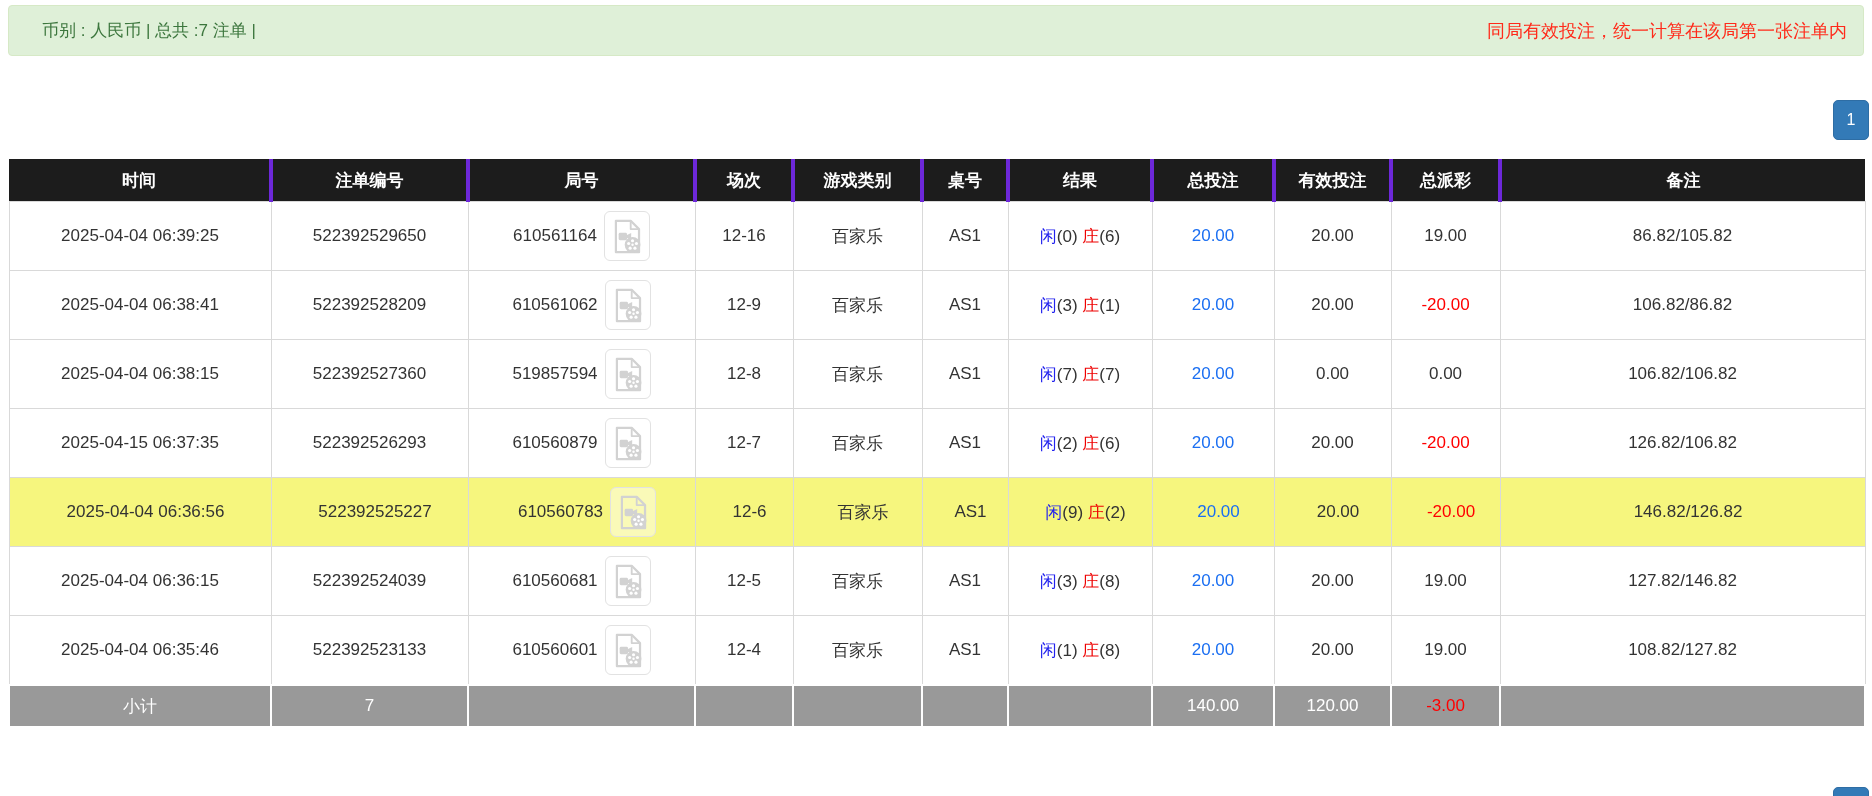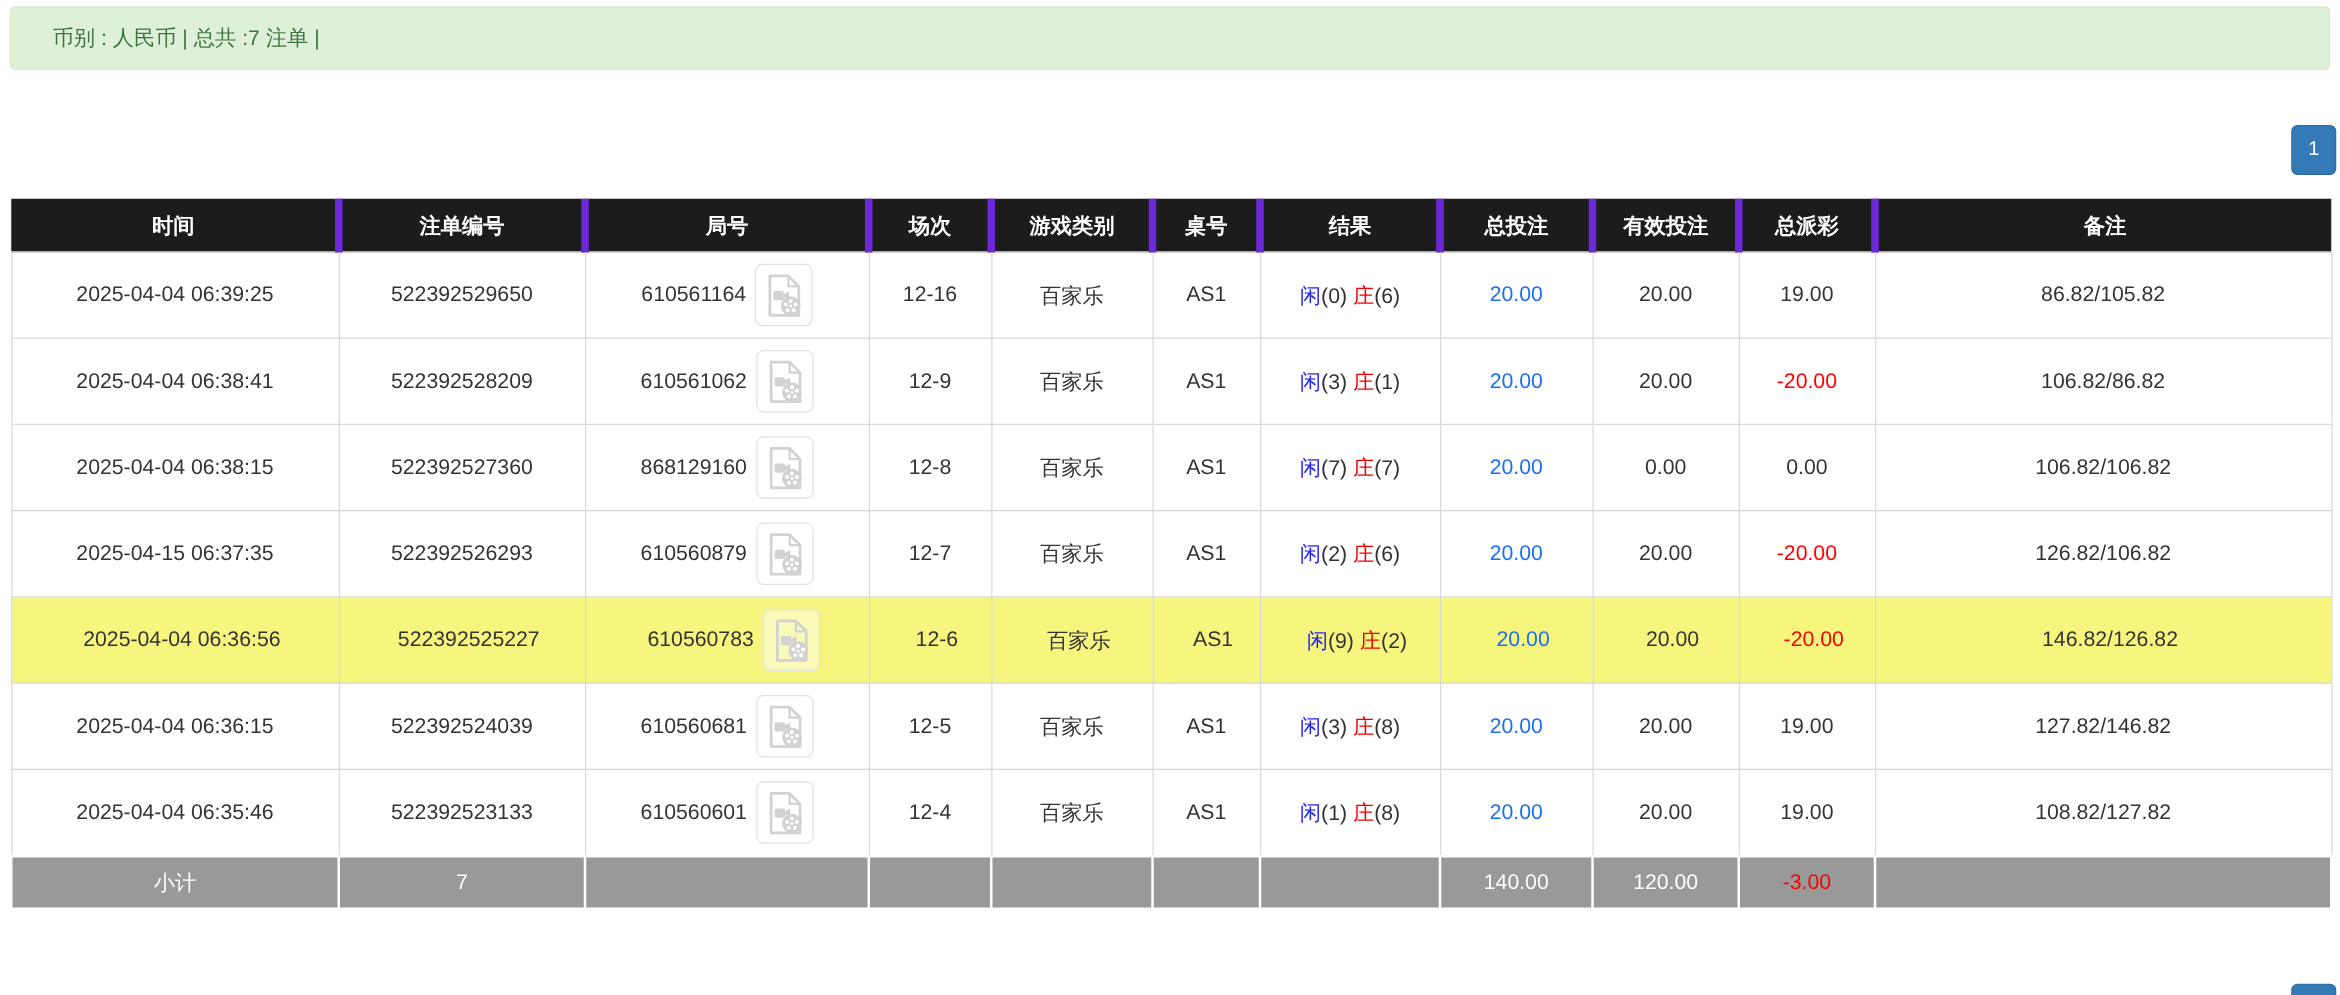--- a/index.html
+++ b/index.html
@@ -51,21 +51,21 @@
     width: 1856px;
     margin: 103px 8px 0 8px;
   }
   thead th {
     background: var(--header-bg, #1c1c1c);
     color: #ffffff;
     font-size: 17px;
     font-weight: bold;
     height: 40px;
     border-left: 2px solid #ffffff;
-    border-right: 6px solid #6d28d9;
+    border-right: 4px solid #6d28d9;
     text-align: center;
   }
   thead th:first-child { border-left: none; }
   thead th:last-child { border-right: none; }
 
   tbody td {
     height: 66px;
     background: #ffffff;
     border: 1px solid var(--cell-border, #d9d9d9);
     color: var(--text-dark, #333333);
@@ -102,20 +102,21 @@
     text-align: center;
     vertical-align: middle;
   }
   tfoot td.neg { color: var(--negative-red, #ff0000); }
 </style>
 </head>
 <body>
 
 <div class="alert">
   <span class="left-text">币别 : 人民币 | 总共 :7 注单 |</span>
+  <span class="notice-text">同局有效投注，统一计算在该局第一张注单内</span>
 </div>
 
 <div class="page-btn top">1</div>
 
 <table>
   <colgroup>
     <col style="width:262px">
       <col style="width:197px">
       <col style="width:227px">
       <col style="width:98px">
@@ -209,21 +210,21 @@
         <td><span class="amount-link">20.00</span></td>
         <td>20.00</td>
         <td><span class="neg">-20.00</span></td>
         <td>106.82/86.82</td>
       </tr>
       <tr>
         <td>2025-04-04 06:38:15</td>
         <td>522392527360</td>
         <td>
           <div class="round-wrap">
-            <span>868129160</span>
+            <span>519857594</span>
             <button class="video-btn">
               <span class="vicon">
                 <svg width="32" height="37" viewBox="0 0 34 40" xmlns="http://www.w3.org/2000/svg">
                   <path d="M5 3 h16 l9 9 v25 h-25 z" fill="none" stroke="#d2d2d2" stroke-width="2.4" stroke-linejoin="round"></path>
                   <path d="M21 3 v9 h9" fill="none" stroke="#d2d2d2" stroke-width="2" stroke-linejoin="round"></path>
                   <rect x="8" y="16" width="9" height="8" rx="1.5" fill="#d2d2d2"></rect>
                   <path d="M17 18.5 l4.5 -2.2 v7.4 l-4.5 -2.2 z" fill="#d2d2d2"></path>
                   <circle cx="23" cy="29" r="8.5" fill="#d2d2d2"></circle>
                   <circle cx="23" cy="24.6" r="1.7" fill="#ffffff"></circle>
                   <circle cx="18.8" cy="27.6" r="1.7" fill="#ffffff"></circle>

